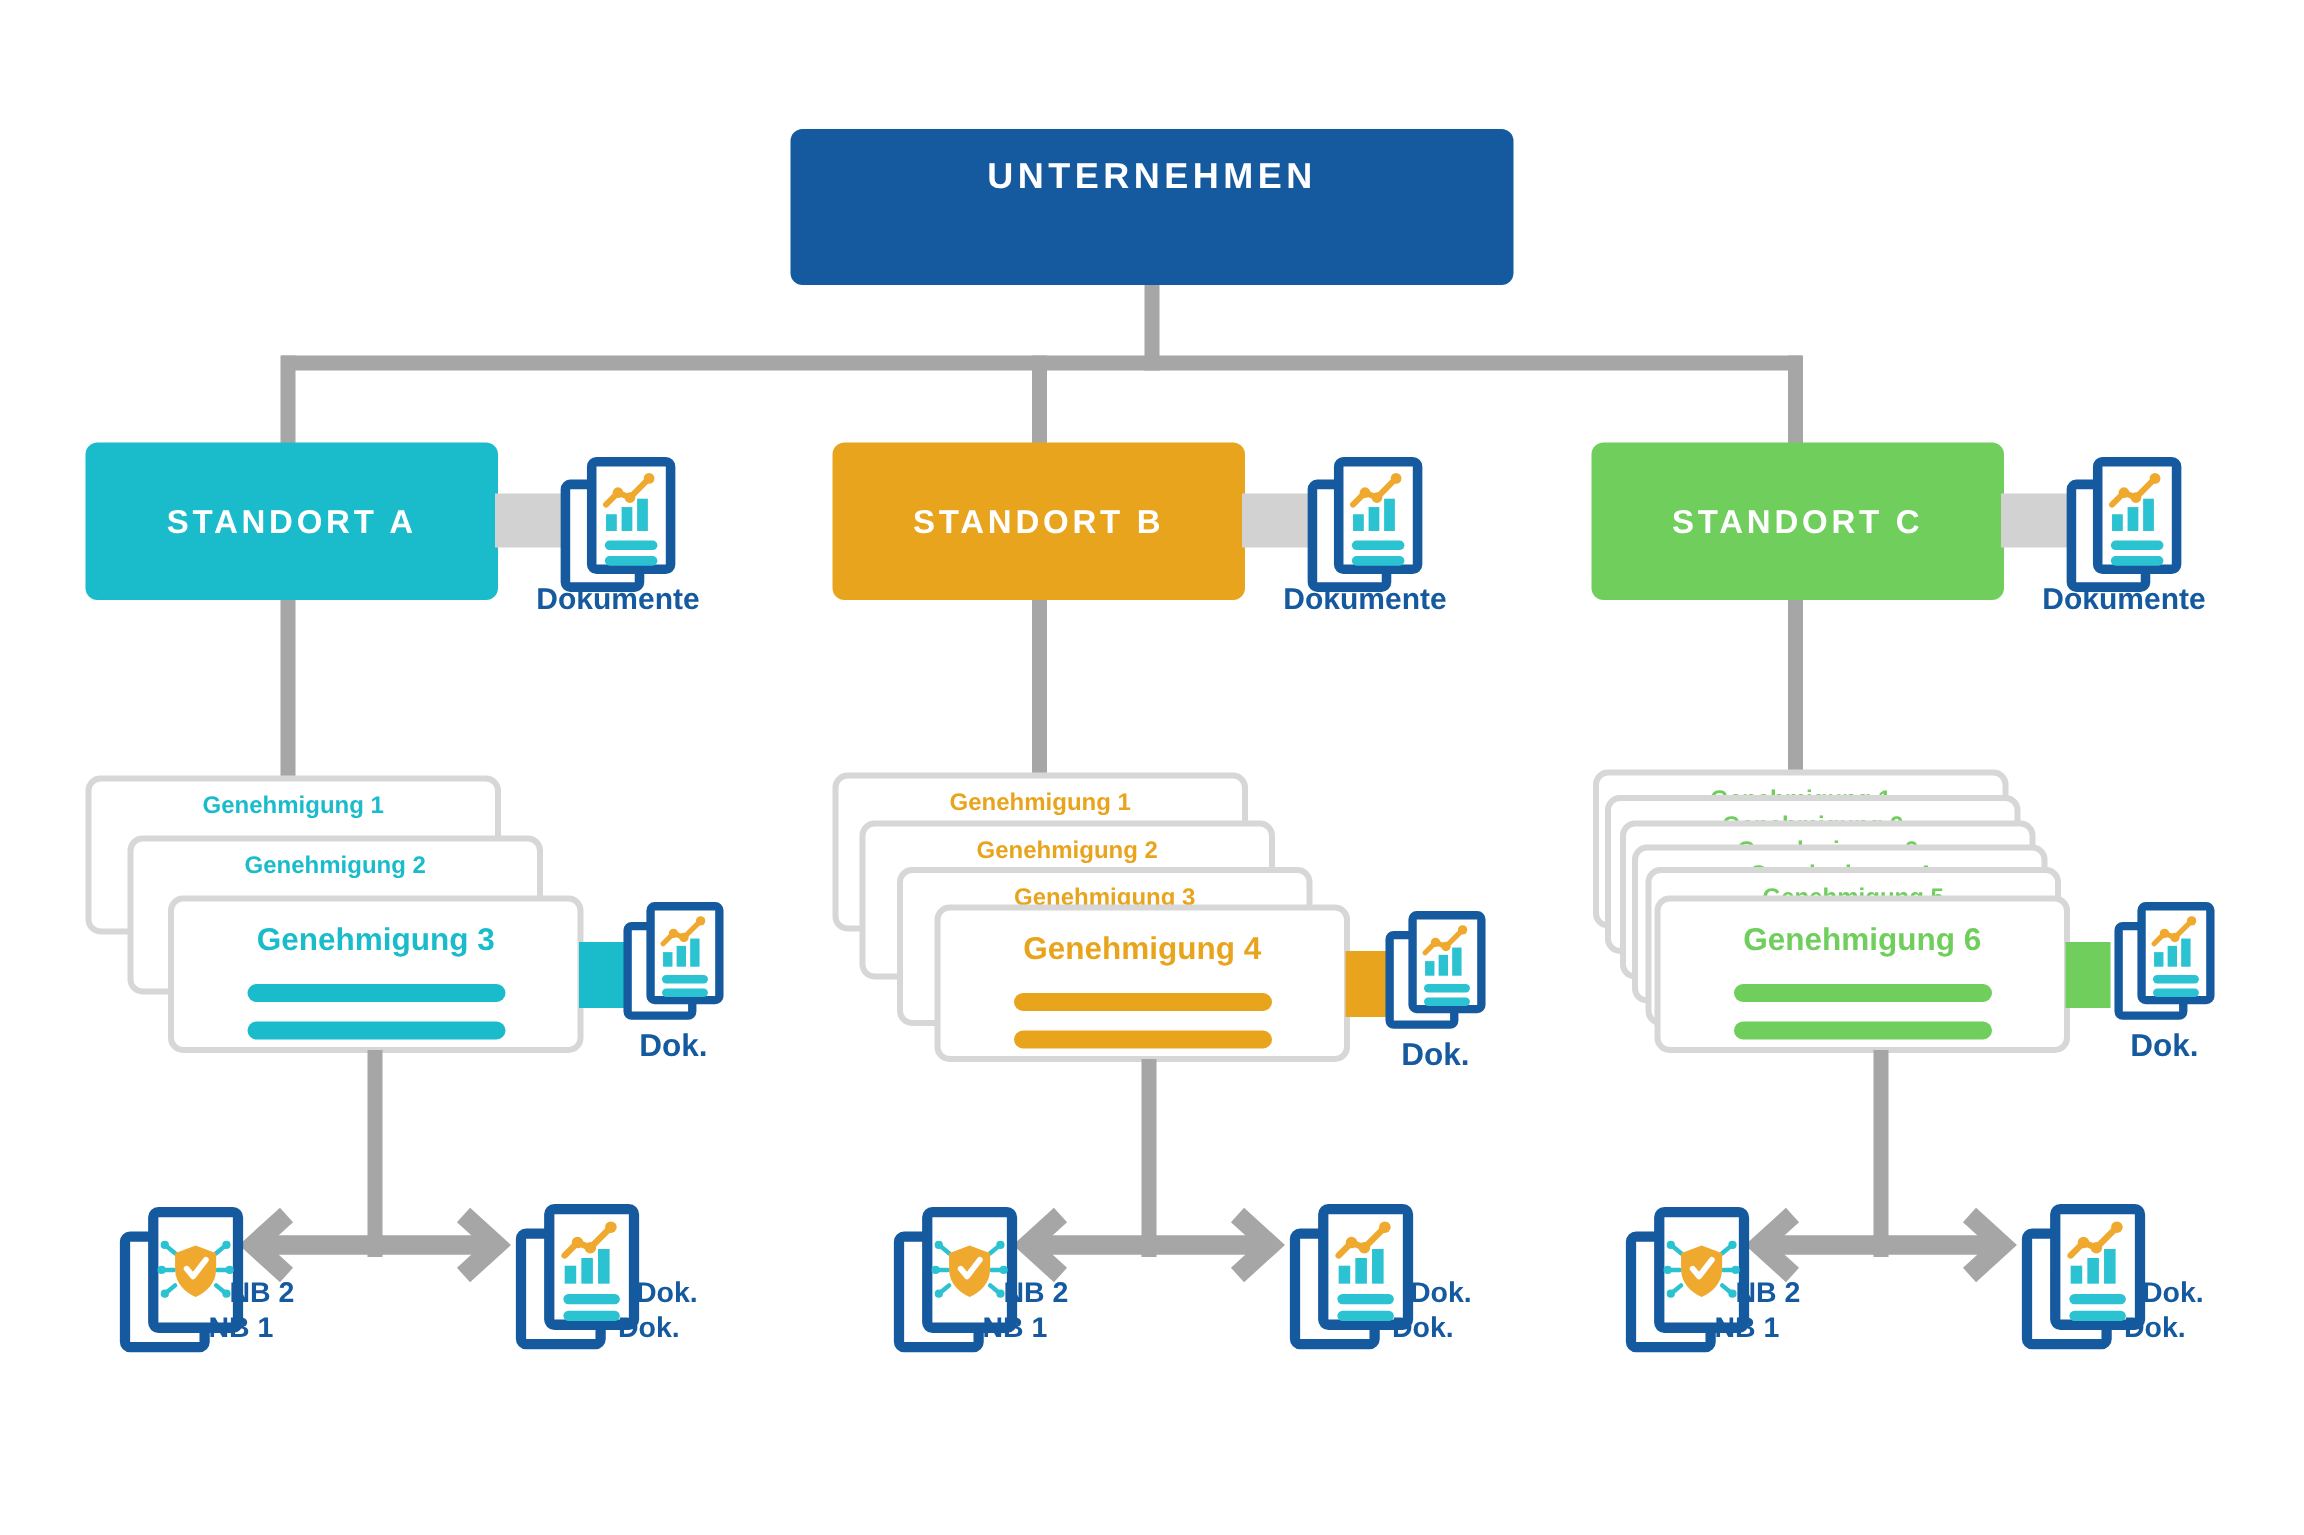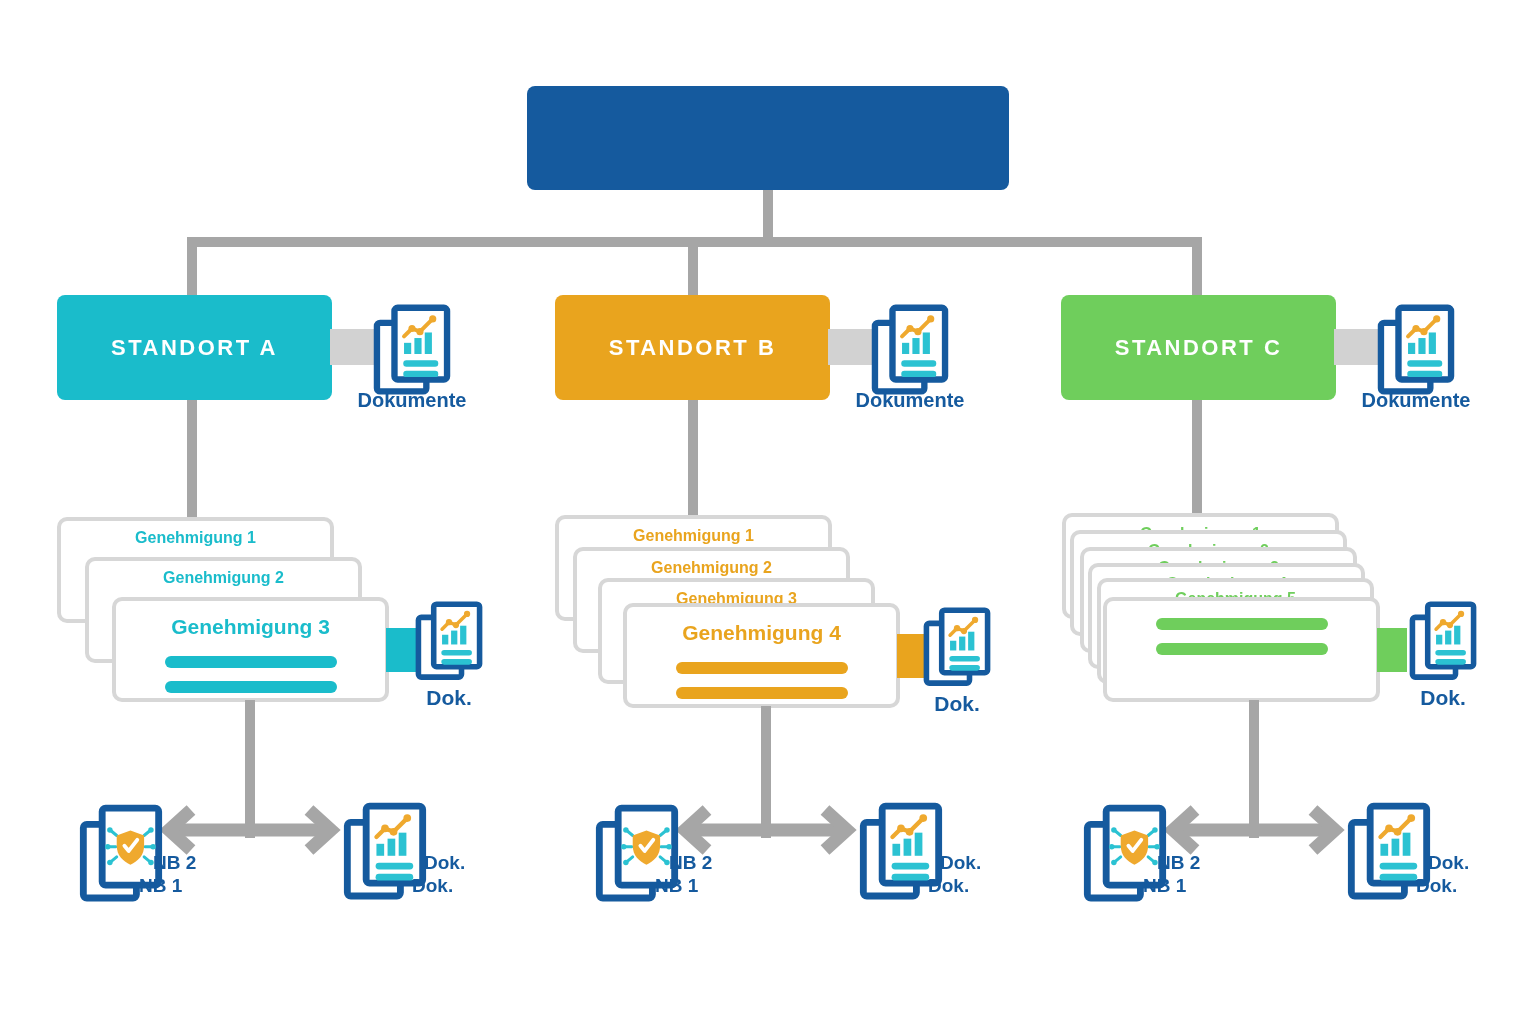--- a/index.html
+++ b/index.html
@@ -75,20 +75,21 @@
     </g>
     <path d="M61,32 L77,38 V50 C77,61 70,68 61,72 C52,68 45,61 45,50 V38 Z" fill="#EFA92E"></path>
     <polyline points="54,50 59,56 69,43" fill="none" stroke="#ffffff" stroke-width="4.5" stroke-linecap="round" stroke-linejoin="round"></polyline>
   </symbol>
 </svg>
 
 <div class="canvas" id="stage">
   <div class="vline" id="root-stem" style="left: 763px; top: 189px; width: 10px; height: 58px;"></div>
   <div class="hline" id="main-hline" style="left: 188px; top: 237px; width: 1013px; height: 10px;"></div>
   <div class="root-box" id="root-box" style="left: 527px; top: 86px; width: 482px; height: 104px;">
+    <div class="root-title">UNTERNEHMEN</div>
   </div>
 <div class="branch">
     <div class="vline drop" style="left: 187px; top: 237px; width: 10px; height: 62px;"></div>
     <div class="vline stem-top" style="left: 187px; top: 398px; width: 10px; height: 125px;"></div>
     <div class="std-box" style="left: 57px; top: 295px; width: 275px; height: 105px; background: rgb(26, 188, 203);">
       <span class="std-label">STANDORT A</span>
     </div>
     <div class="gray-bar" style="left: 330px; top: 329px; width: 56px; height: 36px;"></div>
     <svg class="icon doc-icon" style="left: 372px; top: 303px; width: 80px; height: 94px;">
         <use href="#icon-doc-chart"></use>
@@ -199,20 +200,21 @@
         <div class="card" style="left: 1080px; top: 547px; width: 277px; height: 106px;">
           <div class="back-label" style="color: rgb(111, 206, 92);">Genehmigung 3</div>
         </div>
         <div class="card" style="left: 1088px; top: 563px; width: 277px; height: 106px;">
           <div class="back-label" style="color: rgb(111, 206, 92);">Genehmigung 4</div>
         </div>
         <div class="card" style="left: 1097px; top: 578px; width: 277px; height: 106px;">
           <div class="back-label" style="color: rgb(111, 206, 92);">Genehmigung 5</div>
         </div>
         <div class="card front" style="left: 1103px; top: 597px; width: 277px; height: 105px;">
+          <div class="front-label" style="color: rgb(111, 206, 92);">Genehmigung 6</div>
           <div class="bar first" style="background: rgb(111, 206, 92);"></div>
           <div class="bar " style="background: rgb(111, 206, 92);"></div>
         </div>
       </div>
     <div class="conn" style="left: 1377px; top: 628px; width: 30px; height: 44px; background: rgb(111, 206, 92);"></div>
     <svg class="icon mid-icon" style="left: 1408px; top: 600px; width: 70px; height: 82px;">
         <use href="#icon-doc-chart"></use>
       </svg>
     <div class="mid-label" style="left: 1393px; top: 686px; width: 100px;">Dok.</div>
     <div class="vline stem-bottom" style="left: 1249px; top: 700px; width: 10px; height: 138px;"></div>

